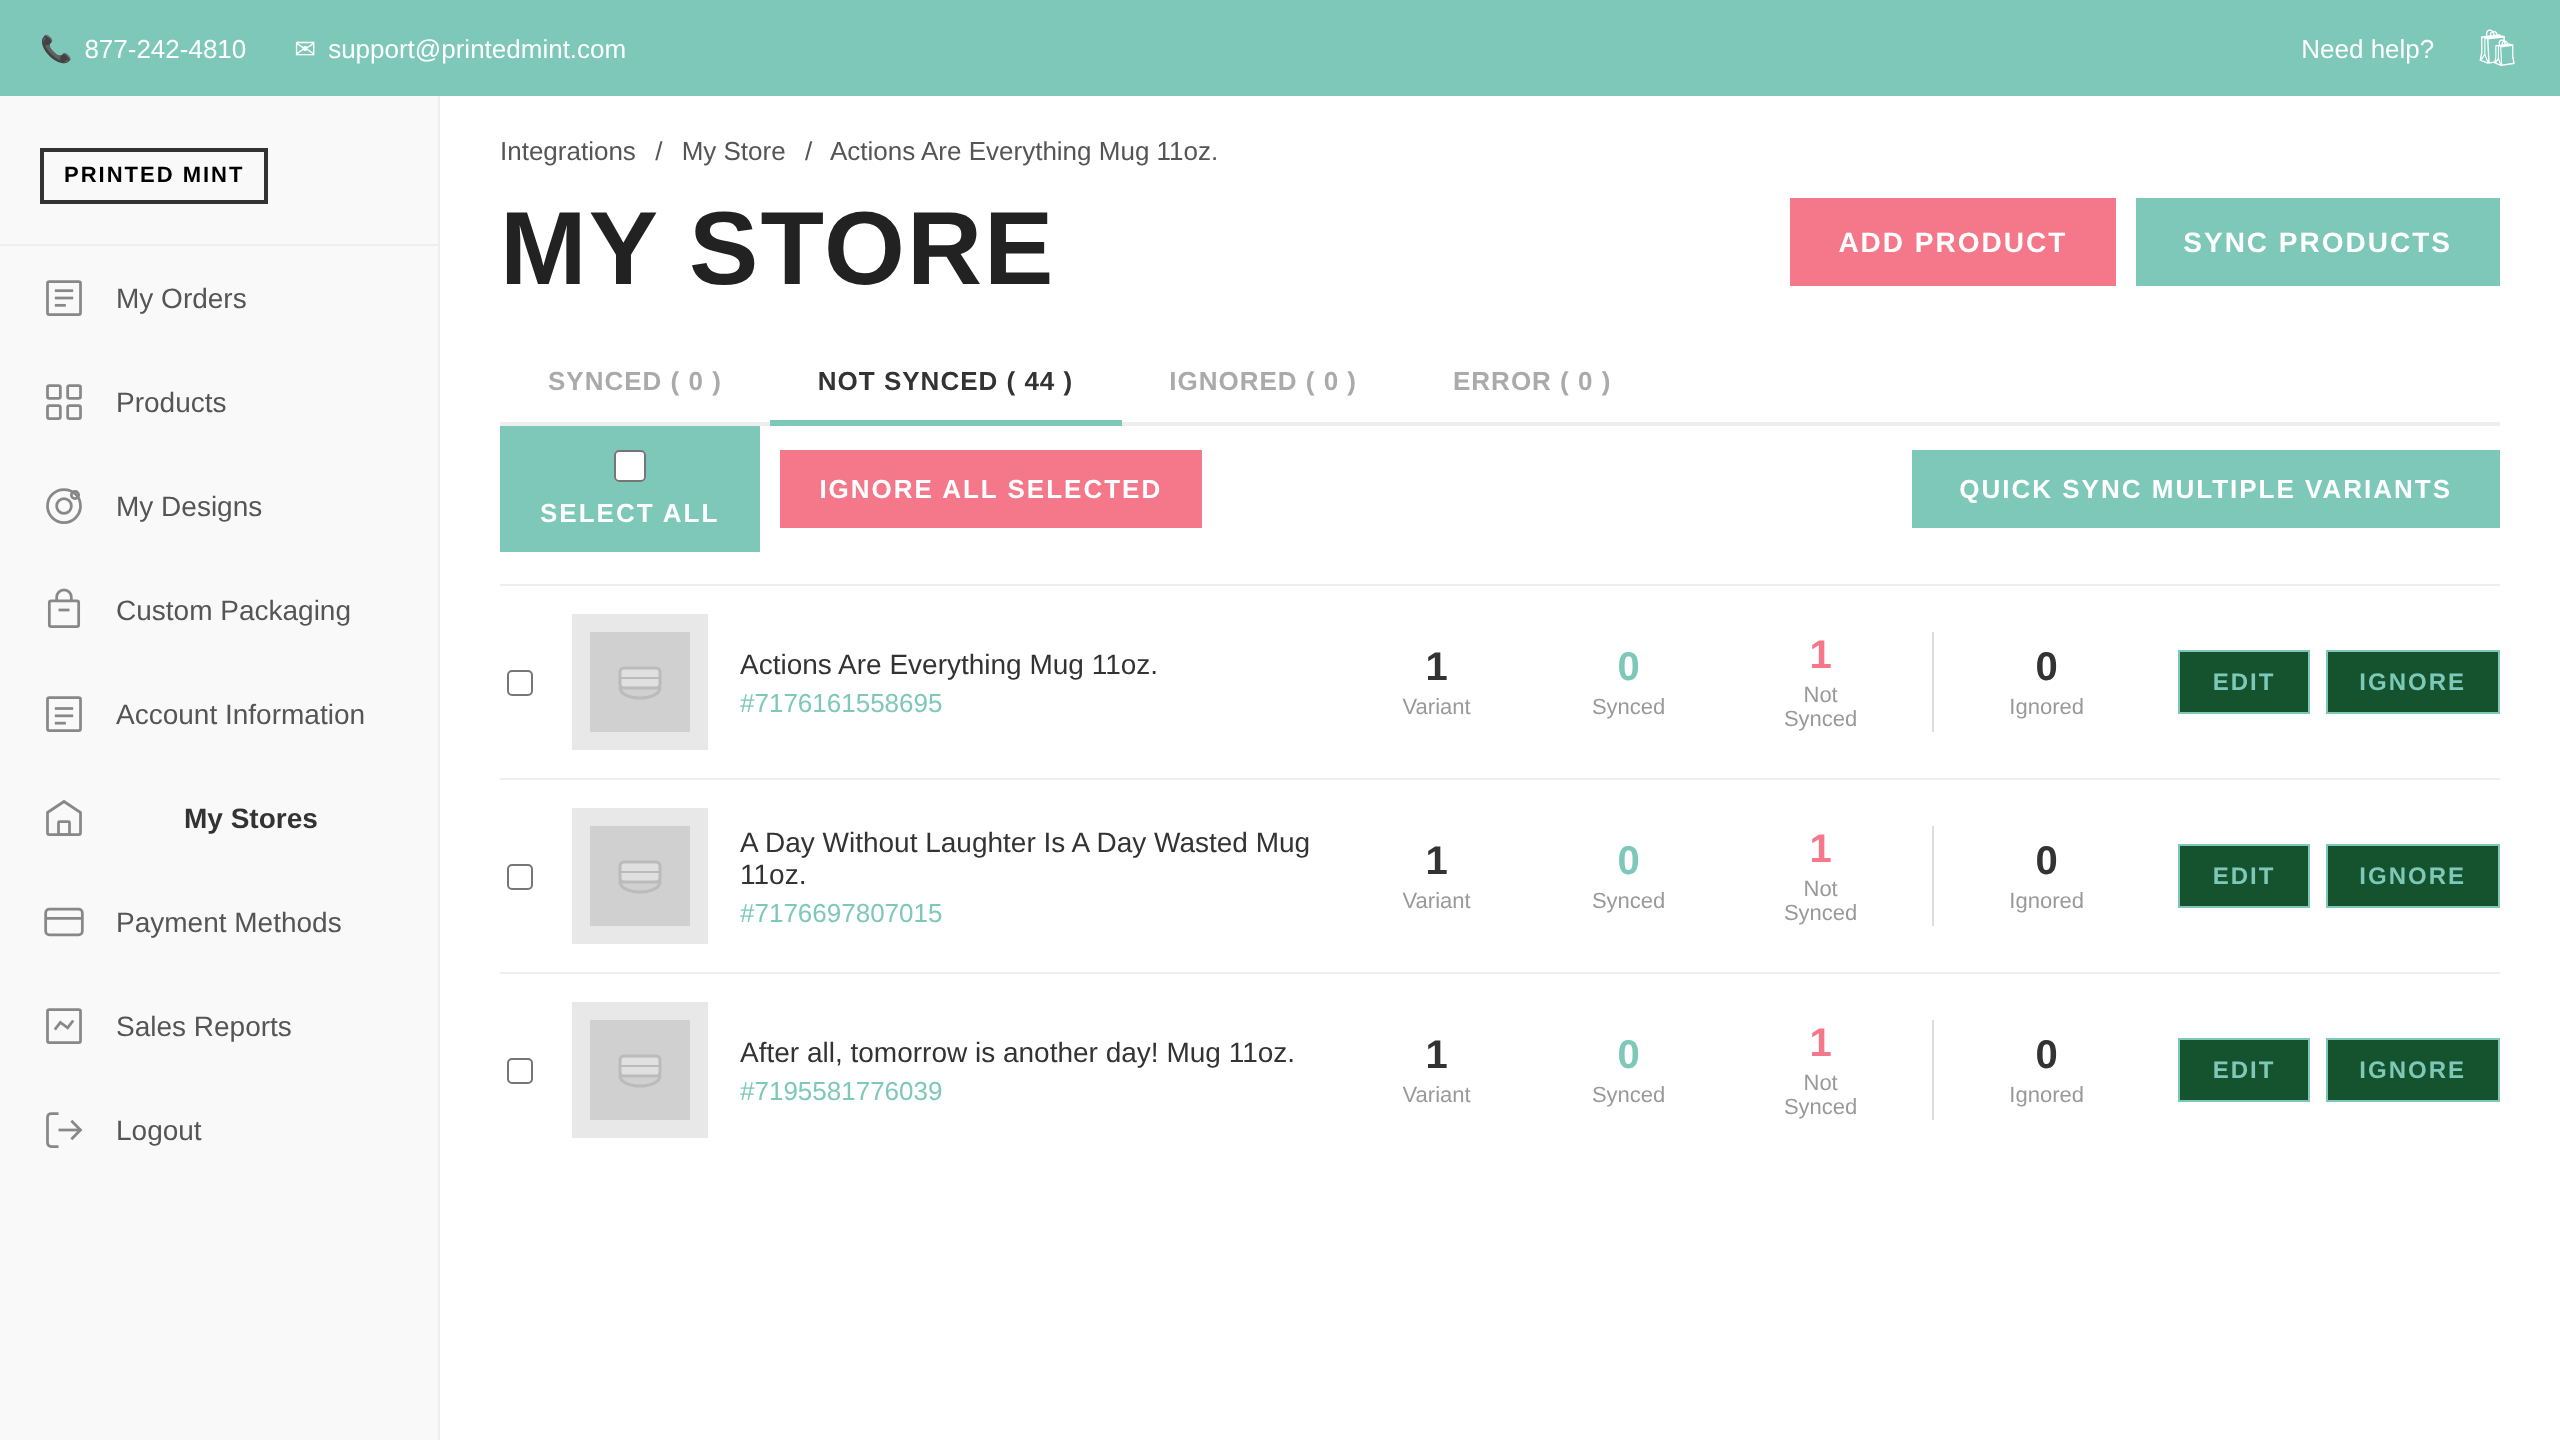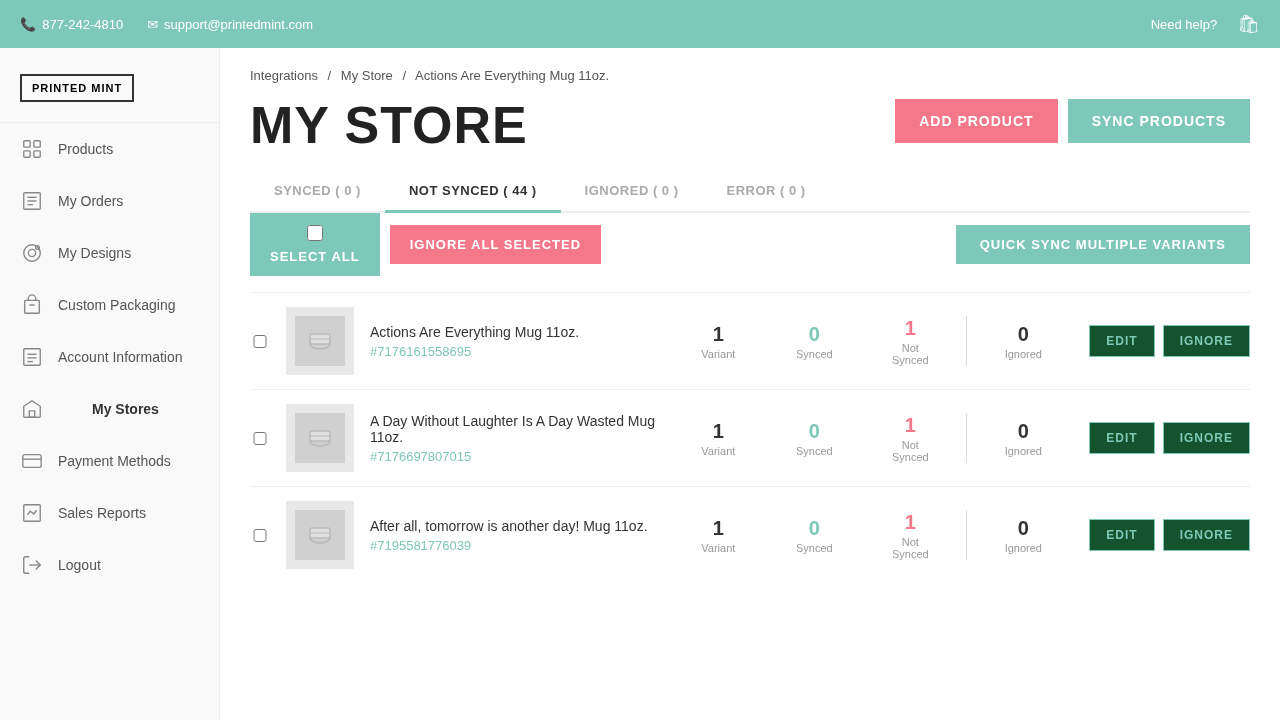--- a/index.html
+++ b/index.html
@@ -292,38 +292,38 @@
 <div class="main-layout">
 
   <div class="sidebar">
     <div class="brand">
       <div class="brand-box">PRINTED MINT</div>
     </div>
 
     <a class="nav-item">
       <span class="nav-icon">
         <svg class="icon-svg" viewBox="0 0 24 24" fill="none" stroke="#888" stroke-width="1.5">
+            <rect x="3" y="3" width="18" height="18" rx="1"></rect>
+            <line x1="7" y1="8" x2="17" y2="8"></line>
+            <line x1="7" y1="12" x2="17" y2="12"></line>
+            <line x1="7" y1="16" x2="13" y2="16"></line>
+          </svg>
+      </span>
+      <span>My Orders</span>
+    </a>
+    <a class="nav-item">
+      <span class="nav-icon">
+        <svg class="icon-svg" viewBox="0 0 24 24" fill="none" stroke="#888" stroke-width="1.5">
             <rect x="3" y="3" width="7" height="7" rx="1"></rect>
             <rect x="14" y="3" width="7" height="7" rx="1"></rect>
             <rect x="3" y="14" width="7" height="7" rx="1"></rect>
             <rect x="14" y="14" width="7" height="7" rx="1"></rect>
           </svg>
       </span>
       <span>Products</span>
-    </a>
-    <a class="nav-item">
-      <span class="nav-icon">
-        <svg class="icon-svg" viewBox="0 0 24 24" fill="none" stroke="#888" stroke-width="1.5">
-            <rect x="3" y="3" width="18" height="18" rx="1"></rect>
-            <line x1="7" y1="8" x2="17" y2="8"></line>
-            <line x1="7" y1="12" x2="17" y2="12"></line>
-            <line x1="7" y1="16" x2="13" y2="16"></line>
-          </svg>
-      </span>
-      <span>My Orders</span>
     </a>
     <a class="nav-item">
       <span class="nav-icon">
         <svg class="icon-svg" viewBox="0 0 24 24" fill="none" stroke="#888" stroke-width="1.5">
             <circle cx="12" cy="12" r="9"></circle>
             <circle cx="12" cy="12" r="4"></circle>
             <circle cx="18" cy="6" r="2"></circle>
           </svg>
       </span>
       <span>My Designs</span>

